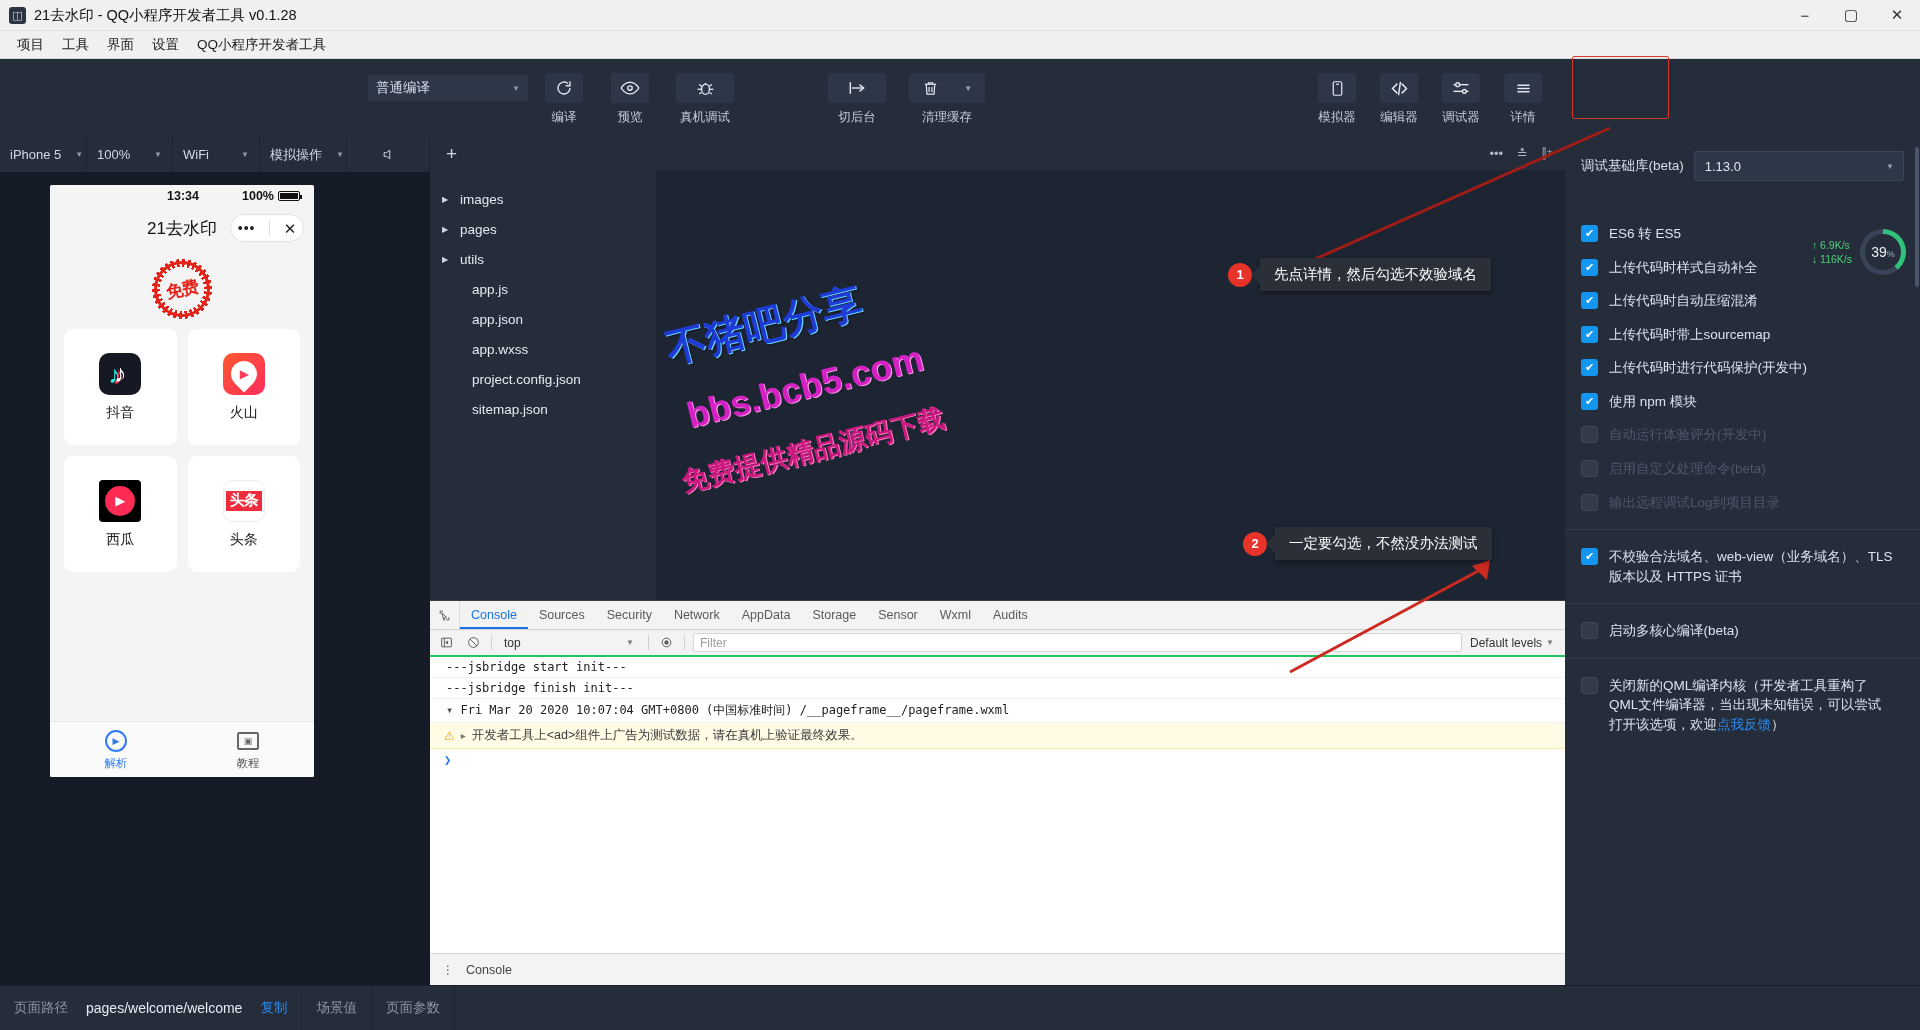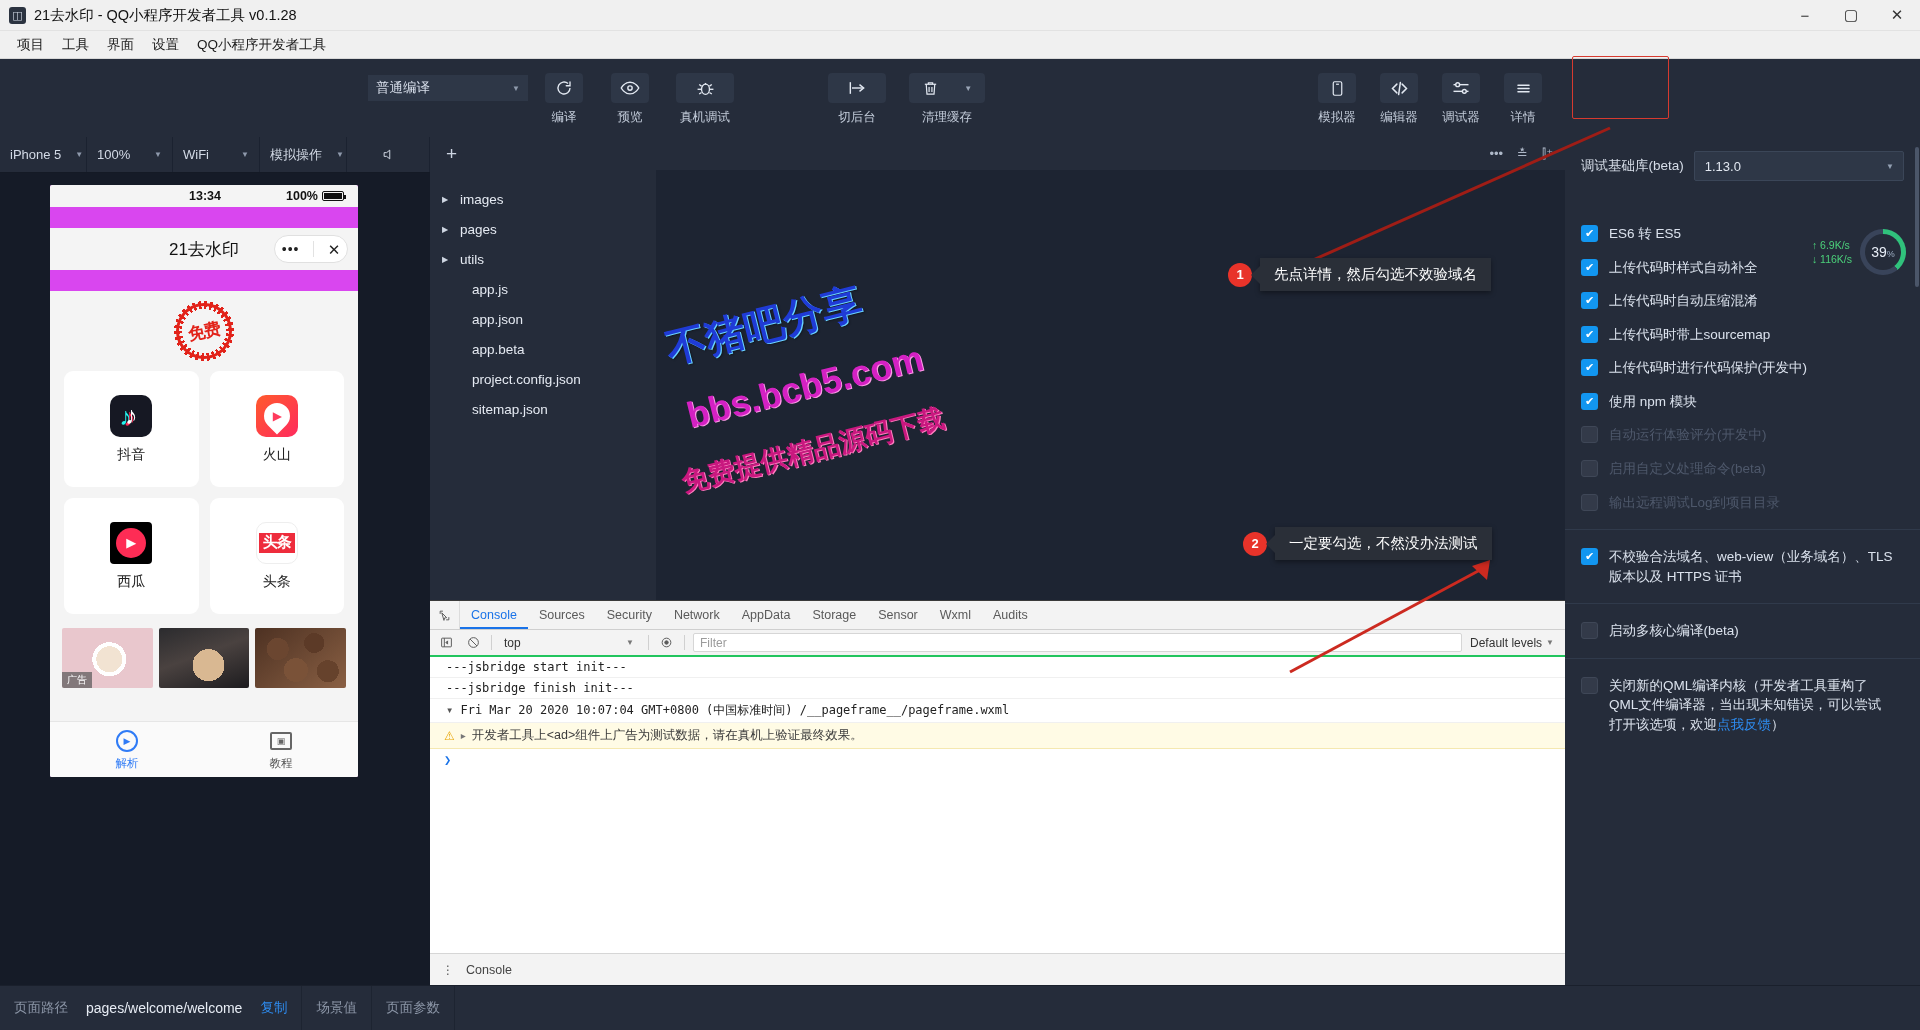--- a/index.html
+++ b/index.html
@@ -65,23 +65,23 @@
     height:36px;background:#252c3a;display:flex;align-items:stretch;
     border-bottom:1px solid #141a25;
   }
   .devcell{
     display:flex;align-items:center;padding:0 10px;color:#d3dae6;font-size:13px;
     border-right:1px solid #1b2230;position:relative;white-space:nowrap;
   }
   .devcell .caret{margin-left:auto;padding-left:14px;font-size:8px;color:#8e99ab;}
 
   .phone{
-    position:absolute;left:50px;top:48px;width:308px;height:592px;
+    position:absolute;left:50px;top:48px;width:264px;height:592px;
     background:#d946ef;border-radius:2px;overflow:hidden;
-    display:flex;flex-direction:column;gap:21px;
+    display:flex;flex-direction:column;
   }
   .ph-status{height:22px;display:flex;align-items:center;justify-content:space-between;
     padding:0 14px;font-size:12.5px;color:#111;font-weight:600;background:#f4f4f4;}
   .ph-status .t{margin-left:auto;margin-right:auto;}
   .ph-right{display:flex;align-items:center;gap:4px;}
   .batt{width:22px;height:10px;border:1px solid #111;border-radius:2px;position:relative;}
   .batt::after{content:"";position:absolute;right:-3px;top:3px;width:2px;height:4px;background:#111;}
   .batt i{position:absolute;left:1px;top:1px;bottom:1px;right:1px;background:#111;}
   .ph-nav{height:42px;display:flex;align-items:center;padding:0 10px;background:#f4f4f4;position:relative;}
   .ph-nav .title{position:absolute;left:0;right:0;text-align:center;font-size:17px;color:#121212;}
@@ -490,27 +490,20 @@
             <div class="name">西瓜</div>
           </div>
           <div class="card">
             <div class="ico ico-toutiao">
               <span class="blk">头条</span>
             </div>
             <div class="name">头条</div>
           </div>
         </div>
 
-        <div class="ads">
-          <div class="ad ad1">
-            <span class="tag">广告</span>
-          </div>
-          <div class="ad ad2"></div>
-          <div class="ad ad3"></div>
-        </div>
 
         <div class="tabbar">
           <div class="tab active">
             <div class="ti">
                 <span class="play-ring">▶</span>
               </div>
             <div class="tl">解析</div>
           </div>
           <div class="tab">
             <div class="ti">
@@ -541,21 +534,21 @@
         <div class="ftrow">
           <span class="arr">▶</span>
           <span>pages</span>
         </div>
         <div class="ftrow">
           <span class="arr">▶</span>
           <span>utils</span>
         </div>
         <div class="ftrow leaf">app.js</div>
         <div class="ftrow leaf">app.json</div>
-        <div class="ftrow leaf">app.beta</div>
+        <div class="ftrow leaf">app.wxss</div>
         <div class="ftrow leaf">project.config.json</div>
         <div class="ftrow leaf">sitemap.json</div>
       </div>
       <div class="code-area">
         <div class="watermark">
           <div class="wm-line wm1">不猪吧分享</div>
           <div class="wm-line wm2">bbs.bcb5.com</div>
           <div class="wm-line wm3">免费提供精品源码下载</div>
         </div>
       </div>

